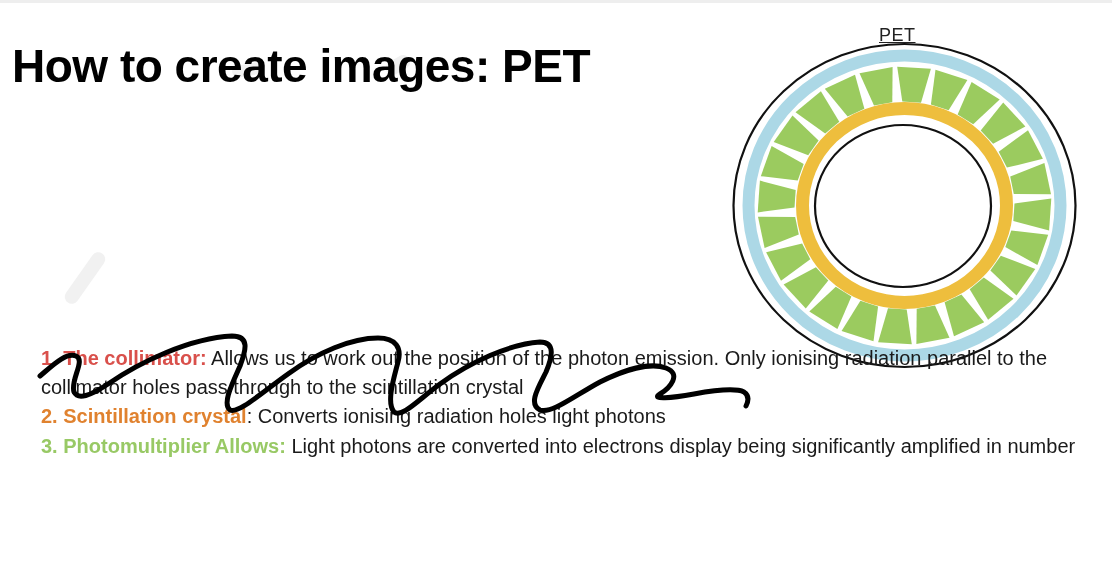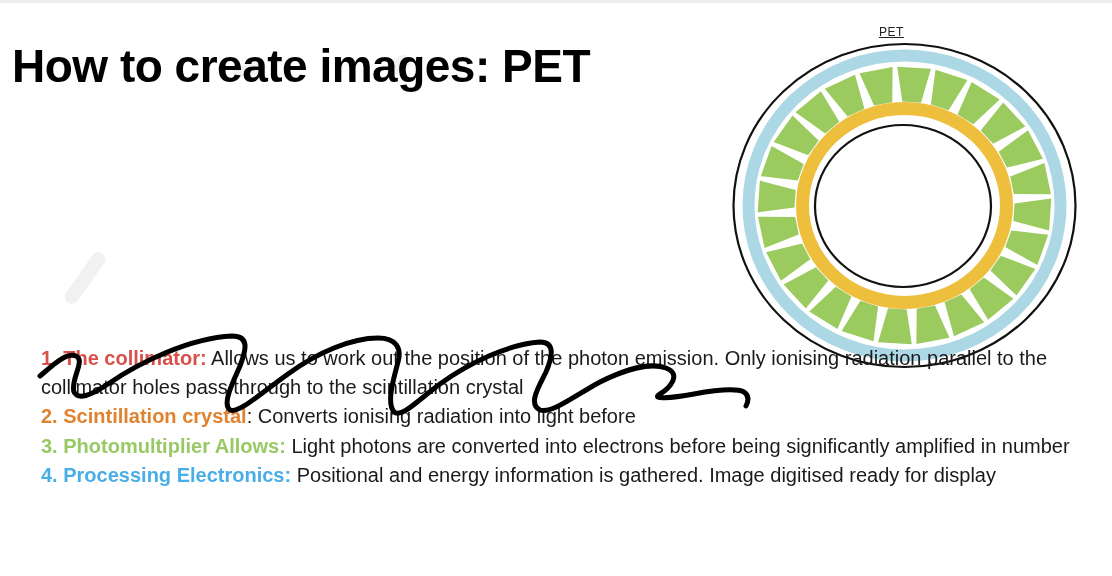--- a/index.html
+++ b/index.html
@@ -18,21 +18,21 @@
       letter-spacing: -0.5px; white-space: nowrap;
     }
     .ghost {
       position: absolute; background: #f1f1f1; border-radius: 14px;
     }
     .diagram {
       position: absolute; left: 720px; top: 20px; width: 380px; height: 360px;
     }
     .diagram-label {
       position: absolute; left: 879px; top: 25px;
-      font-size: 12px; color: #222222; letter-spacing: 0.5px;
+      font-size: 18px; color: #222222; letter-spacing: 0.5px;
       text-decoration: underline; text-underline-offset: 1px; text-align: center;
     }
     .content {
       position: absolute; left: 41px; top: 344px; width: 1065px;
       font-size: 20px; line-height: 29.2px; color: #1a1a1a;
     }
     .item { margin: 0; }
     .item-heading { font-weight: bold; }
     .scribble {
       position: absolute; left: 0; top: 0; width: 1112px; height: 576px;
@@ -82,27 +82,24 @@
   <ellipse cx="904.5" cy="205.5" rx="102" ry="97" fill="none" stroke="#eebe3d" stroke-width="13"></ellipse>
   <ellipse cx="903" cy="206" rx="88" ry="81" fill="none" stroke="#111111" stroke-width="2.2"></ellipse>
 </svg>
 <div class="diagram-label">PET</div>
 
 <div class="content">
   <p class="item">
     <span class="item-heading" style="color:#d9504b"><span>1.</span> <span>The collimator:</span></span><span> Allows us to work out the position of the photon emission. Only ionising radiation parallel to the collimator holes pass through to the scintillation crystal</span>
   </p>
   <p class="item">
-    <span class="item-heading" style="color:#e0822f; font-weight:bold;margin-top:40px;"><span>2.</span> <span>Scintillation crystal</span></span><span>: Converts ionising radiation into light before</span>
+    <span class="item-heading" style="color:#e0822f; font-weight:bold;margin-top:40px;"><span>2.</span> <span>Scintillation crystal</span></span><span>: Converts ionising radiation holes light photons</span>
   </p>
   <p class="item">
-    <span class="item-heading" style="color:#98c965"><span>3.</span> <span>Photomultiplier Allows:</span></span><span> Light photons are converted into electrons before being significantly amplified in number</span>
-  </p>
-  <p class="item">
-    <span class="item-heading" style="color:#4aaee6"><span>4.</span> <span>Processing Electronics:</span></span><span> Positional and energy information is gathered. Image digitised ready for display</span>
+    <span class="item-heading" style="color:#98c965"><span>3.</span> <span>Photomultiplier Allows:</span></span><span> Light photons are converted into electrons display being significantly amplified in number</span>
   </p>
 </div>
 
 <svg class="scribble" viewBox="0 0 1112 576" xmlns="http://www.w3.org/2000/svg">
   <path d="M 40 376
            C 52 366, 66 352, 76 356
            C 86 360, 70 380, 74 392
            C 78 400, 90 396, 108 384
            C 140 362, 190 338, 232 336
            C 250 336, 246 350, 240 366

